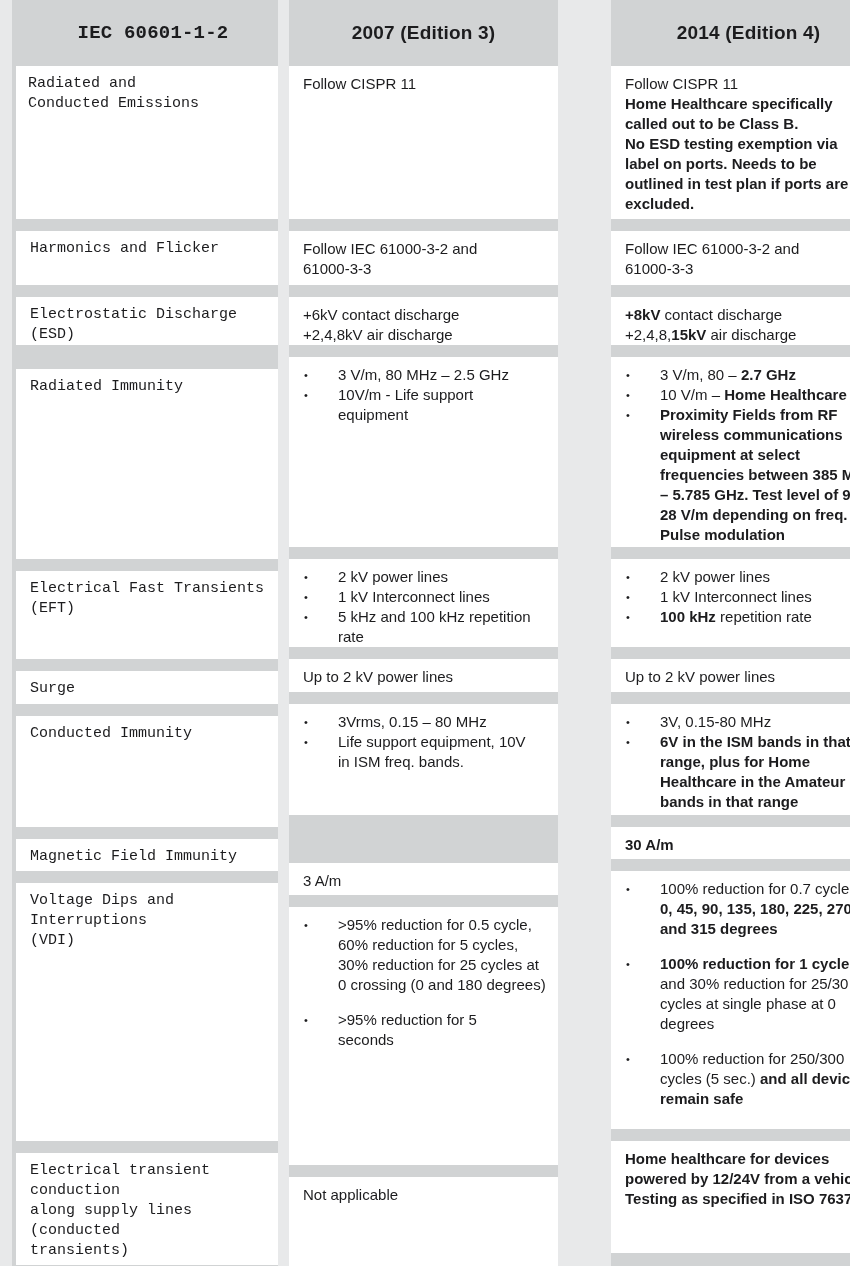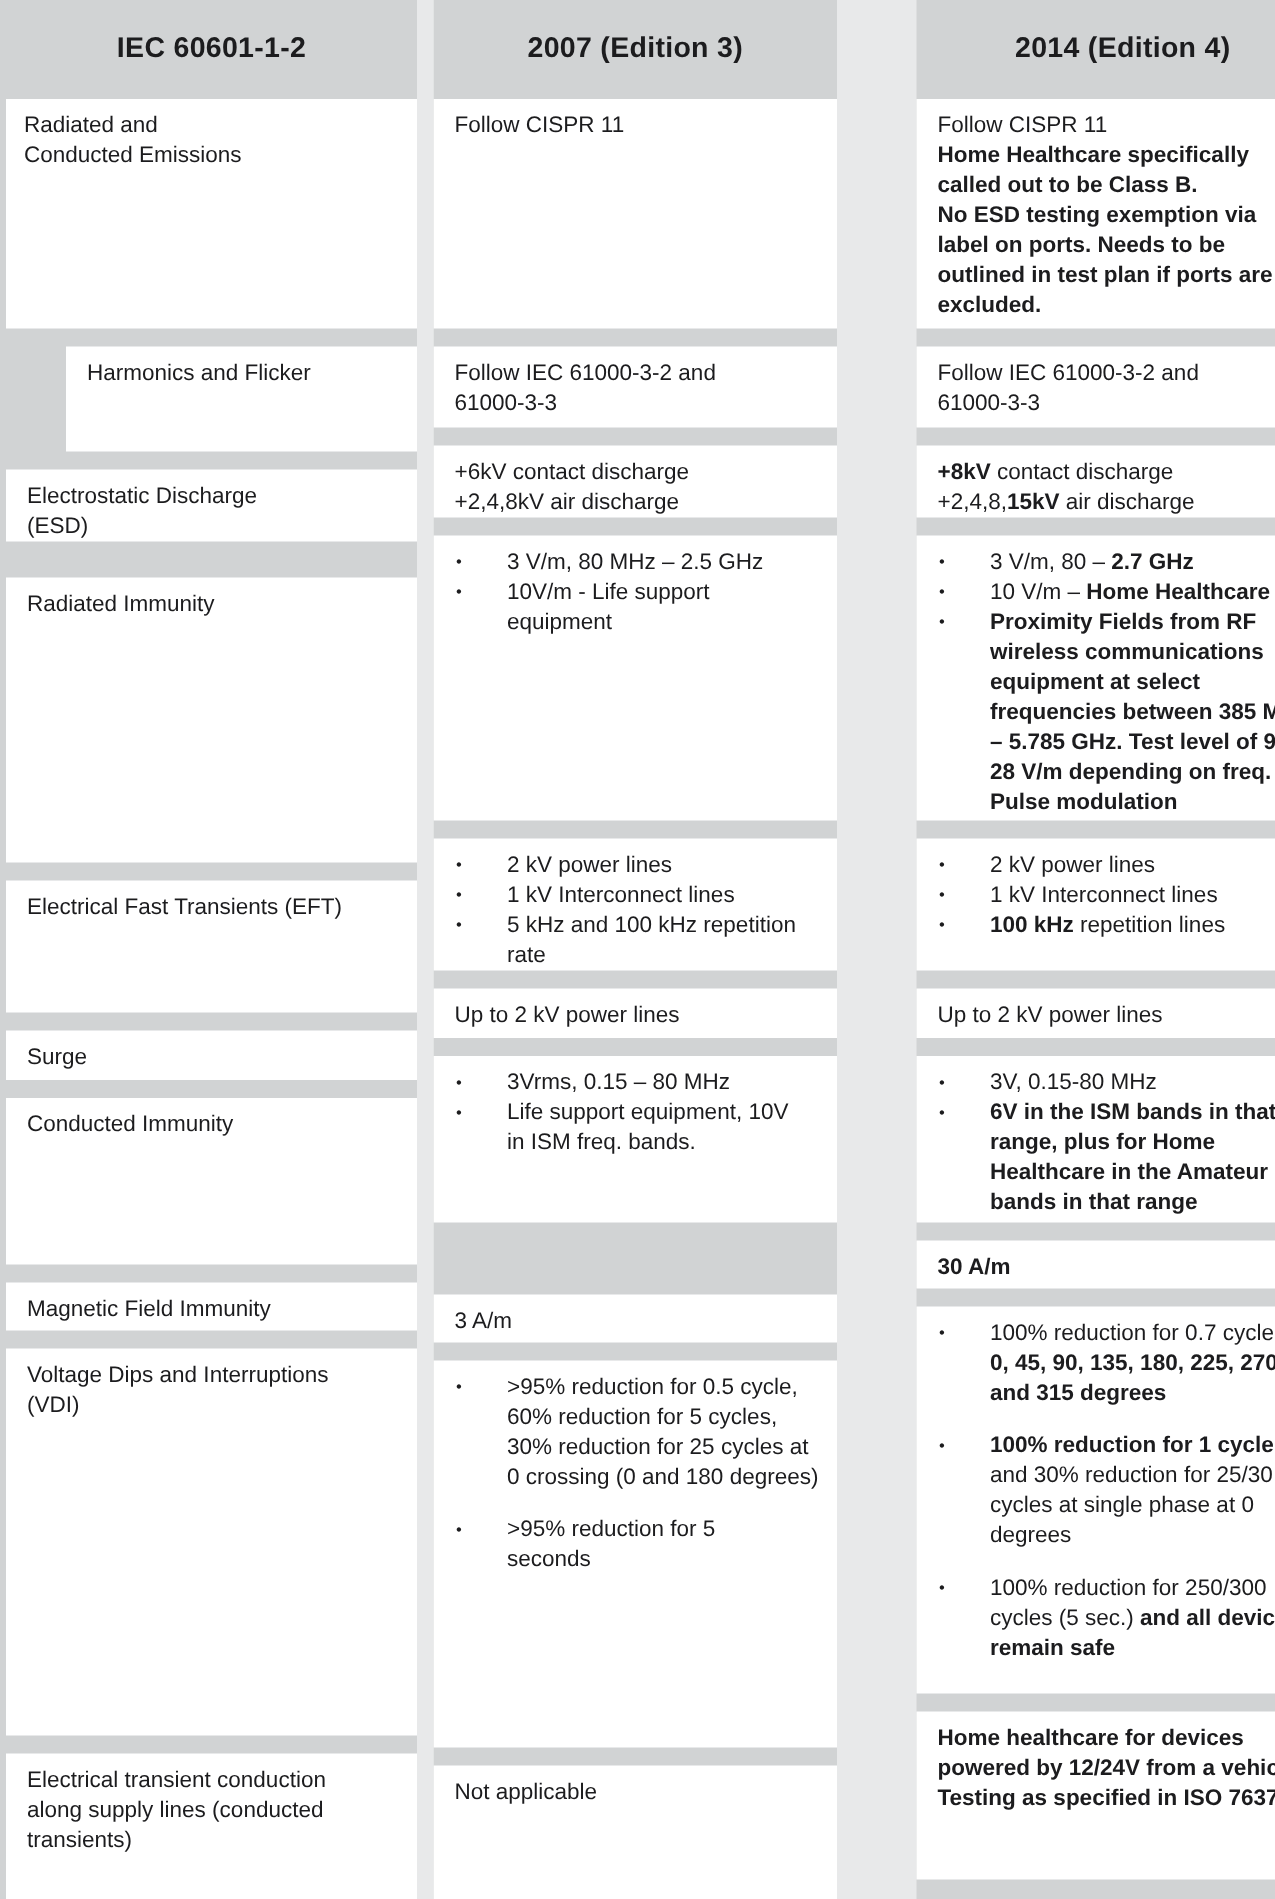--- a/index.html
+++ b/index.html
@@ -16,21 +16,21 @@
     overflow:hidden;
     font-family:"Liberation Sans",sans-serif;
     color:var(--text);
   }
   .band{
     position:absolute;top:0;bottom:0;
     background:var(--band);
     box-sizing:border-box;
     z-index:1;
   }
-  #col-0{left:0;width:278px;padding-left:4px;}
+  #col-0{left:12px;width:278px;padding-left:4px;font-family:Liberation Mono, monospace;}
   #col-1{left:289px;width:269px;}
   #col-2{left:570px;width:280px;padding-right:5px;margin-left:41px;}
   .gutter{
     position:absolute;top:0;bottom:0;
     background:var(--gutter);
     z-index:3;
   }
   #gutter-0{left:278px;width:11px;}
   #gutter-1{left:558px;width:12px;}
   .hcell{
@@ -60,21 +60,21 @@
 </style>
 </head>
 <body>
 
 <div class="page">
   <div class="band" id="col-0">
     <div class="hcell">IEC 60601-1-2</div>
   <div class="cell" style="height: 153px; padding-left: 12px;">
         <div class="txt"><span>Radiated and</span><br><span>Conducted Emissions</span></div>
       </div>
-      <div class="cell" style="height: 70px; margin-left: 40px;">
+      <div class="cell" style="height: 54px;">
         <div class="txt"><span>Harmonics and Flicker</span></div>
       </div>
       <div class="cell" style="height: 48px;">
         <div class="txt"><span>Electrostatic Discharge</span><br><span>(ESD)</span></div>
       </div>
       <div class="cell" style="height: 190px; margin-top: 24px;">
         <div class="txt"><span>Radiated Immunity</span></div>
       </div>
       <div class="cell" style="height: 88px;">
         <div class="txt"><span>Electrical Fast Transients (EFT)</span></div>
@@ -200,21 +200,21 @@
           <div class="b-row">
             <span class="b-dot">•</span>
             <div class="b-text"><span>2 kV power lines</span></div>
           </div>
           <div class="b-row">
             <span class="b-dot">•</span>
             <div class="b-text"><span>1 kV Interconnect lines</span></div>
           </div>
           <div class="b-row">
             <span class="b-dot">•</span>
-            <div class="b-text"><b>100 kHz</b><span> repetition lines</span></div>
+            <div class="b-text"><b>100 kHz</b><span> repetition rate</span></div>
           </div>
         </div>
       </div>
       <div class="cell" style="height: 33px;">
         <div class="txt"><span>Up to 2 kV power lines</span></div>
       </div>
       <div class="cell" style="height: 111px;">
         <div class="bullets">
           <div class="b-row">
             <span class="b-dot">•</span>

